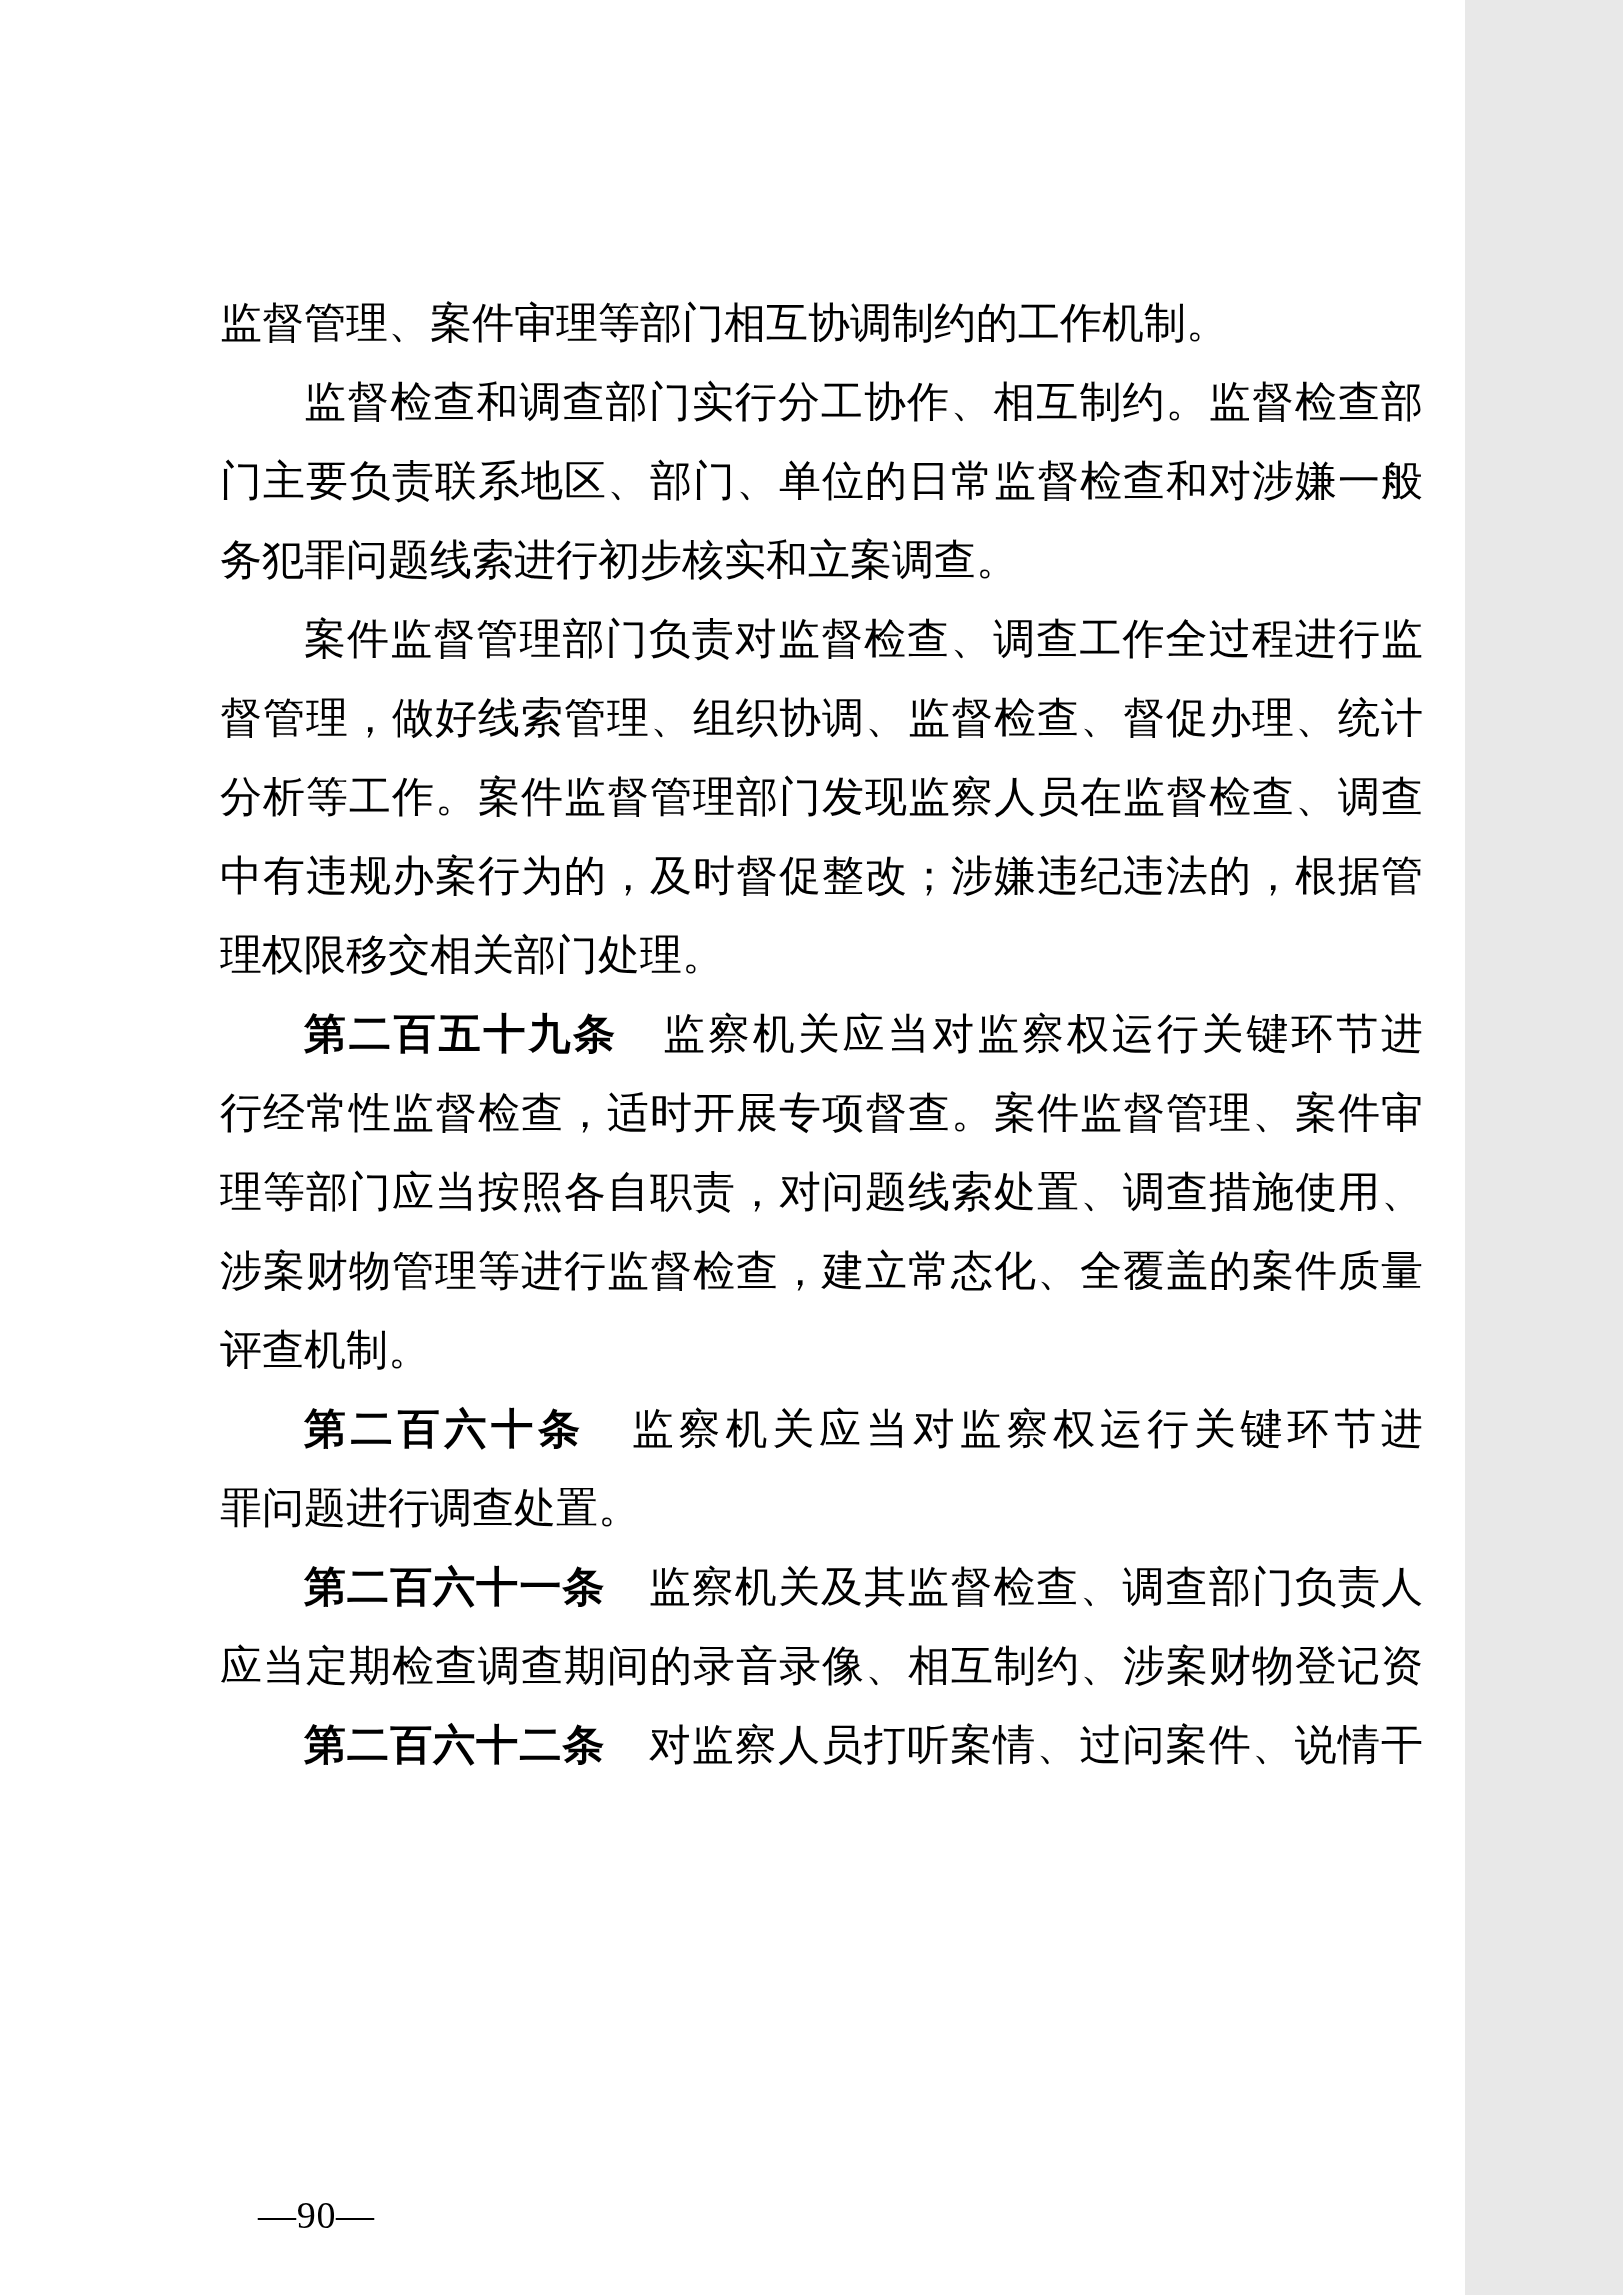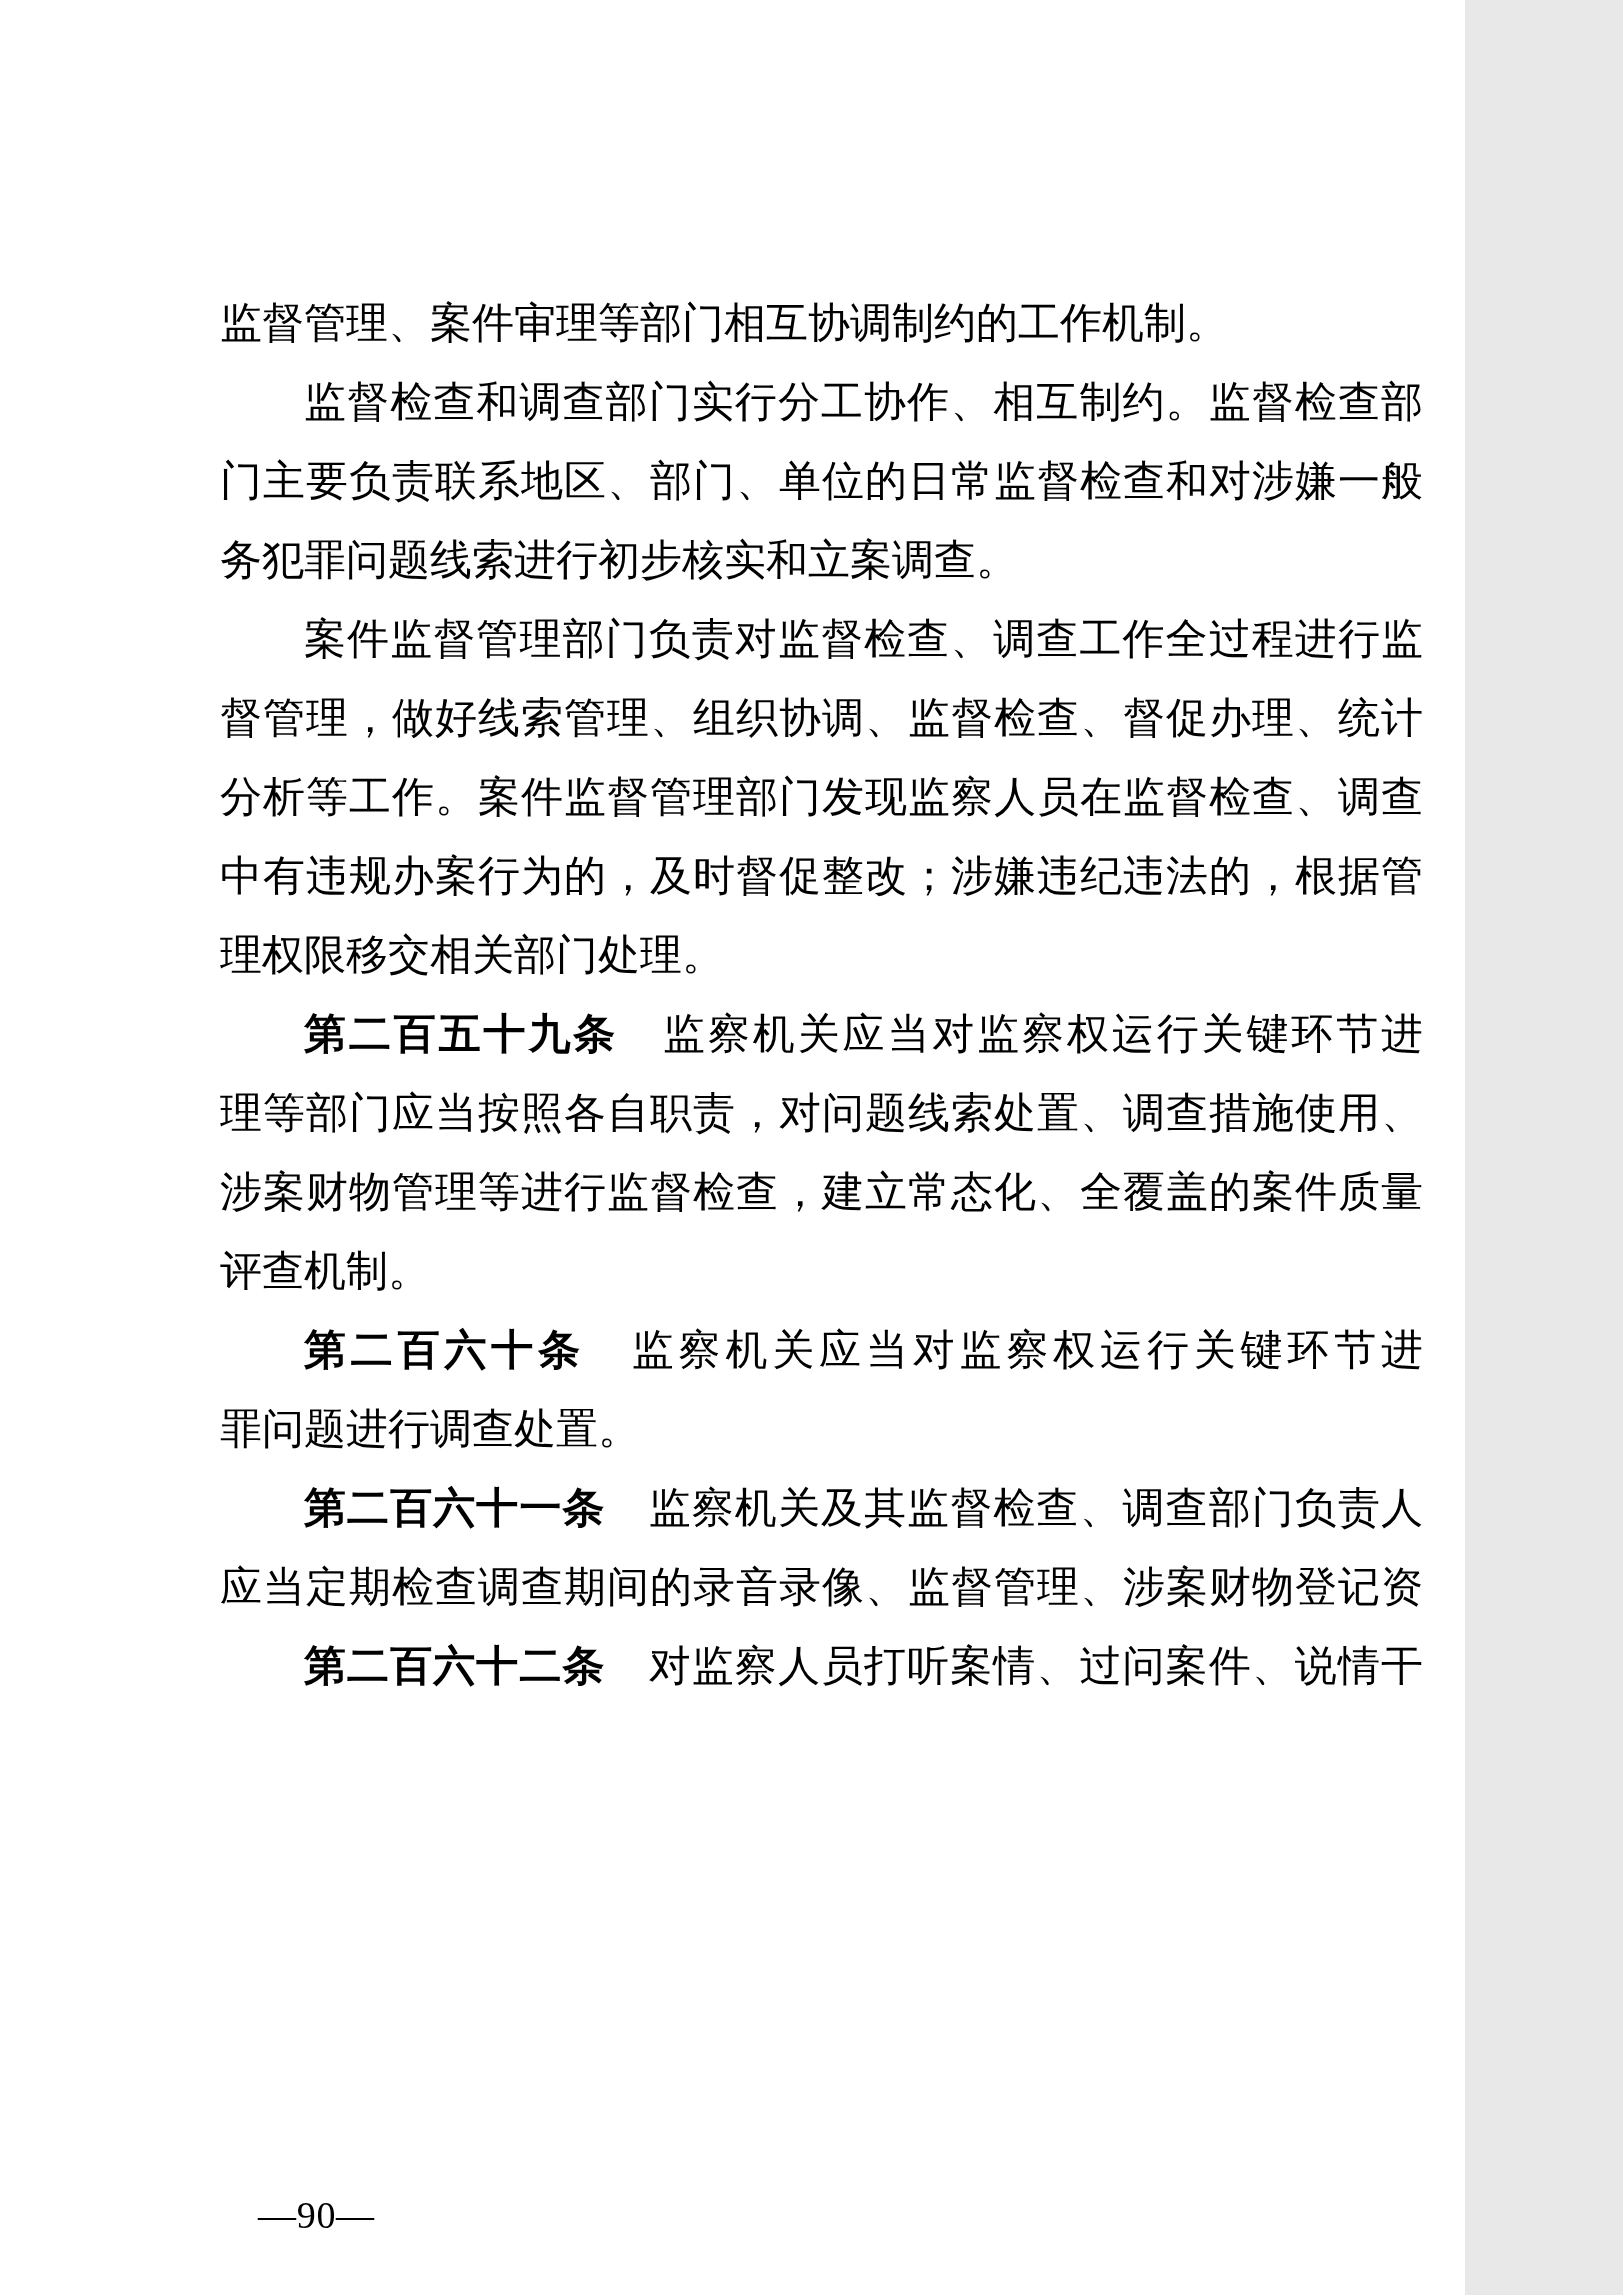--- a/index.html
+++ b/index.html
@@ -53,33 +53,34 @@
     <div class="para">
       <div class="line p-first"><span>案件监督管理部门负责对监督检查、调查工作全过程进行监</span></div>
       <div class="line"><span>督管理，做好线索管理、组织协调、监督检查、督促办理、统计</span></div>
       <div class="line"><span>分析等工作。案件监督管理部门发现监察人员在监督检查、调查</span></div>
       <div class="line"><span>中有违规办案行为的，及时督促整改；涉嫌违纪违法的，根据管</span></div>
       <div class="line p-last"><span>理权限移交相关部门处理。</span></div>
     </div>
 
     <div class="para">
       <div class="line p-first"><span class="art">第二百五十九条</span><span>　监察机关应当对监察权运行关键环节进</span></div>
+      <div class="line"><span>行经常性监督检查，适时开展专项督查。案件监督管理、案件审</span></div>
       <div class="line"><span>理等部门应当按照各自职责，对问题线索处置、调查措施使用、</span></div>
       <div class="line"><span>涉案财物管理等进行监督检查，建立常态化、全覆盖的案件质量</span></div>
       <div class="line p-last"><span>评查机制。</span></div>
     </div>
 
     <div class="para">
       <div class="line p-first"><span class="art">第二百六十条</span><span>　监察机关应当对监察权运行关键环节进</span></div>
       <div class="line p-last"><span>罪问题进行调查处置。</span></div>
     </div>
 
     <div class="para">
       <div class="line p-first"><span class="art">第二百六十一条</span><span>　监察机关及其监督检查、调查部门负责人</span></div>
-      <div class="line"><span>应当定期检查调查期间的录音录像、监督管理、涉案财物登记资</span></div>
+      <div class="line"><span>应当定期检查调查期间的录音录像、相互制约、涉案财物登记资</span></div>
     </div>
 
     <div class="para">
       <div class="line" style="text-indent:2em;"><span class="art">第二百六十二条</span><span>　对监察人员打听案情、过问案件、说情干</span></div>
     </div>
 
   </div>
 
   <div class="footer">—90—</div>
 </div>

